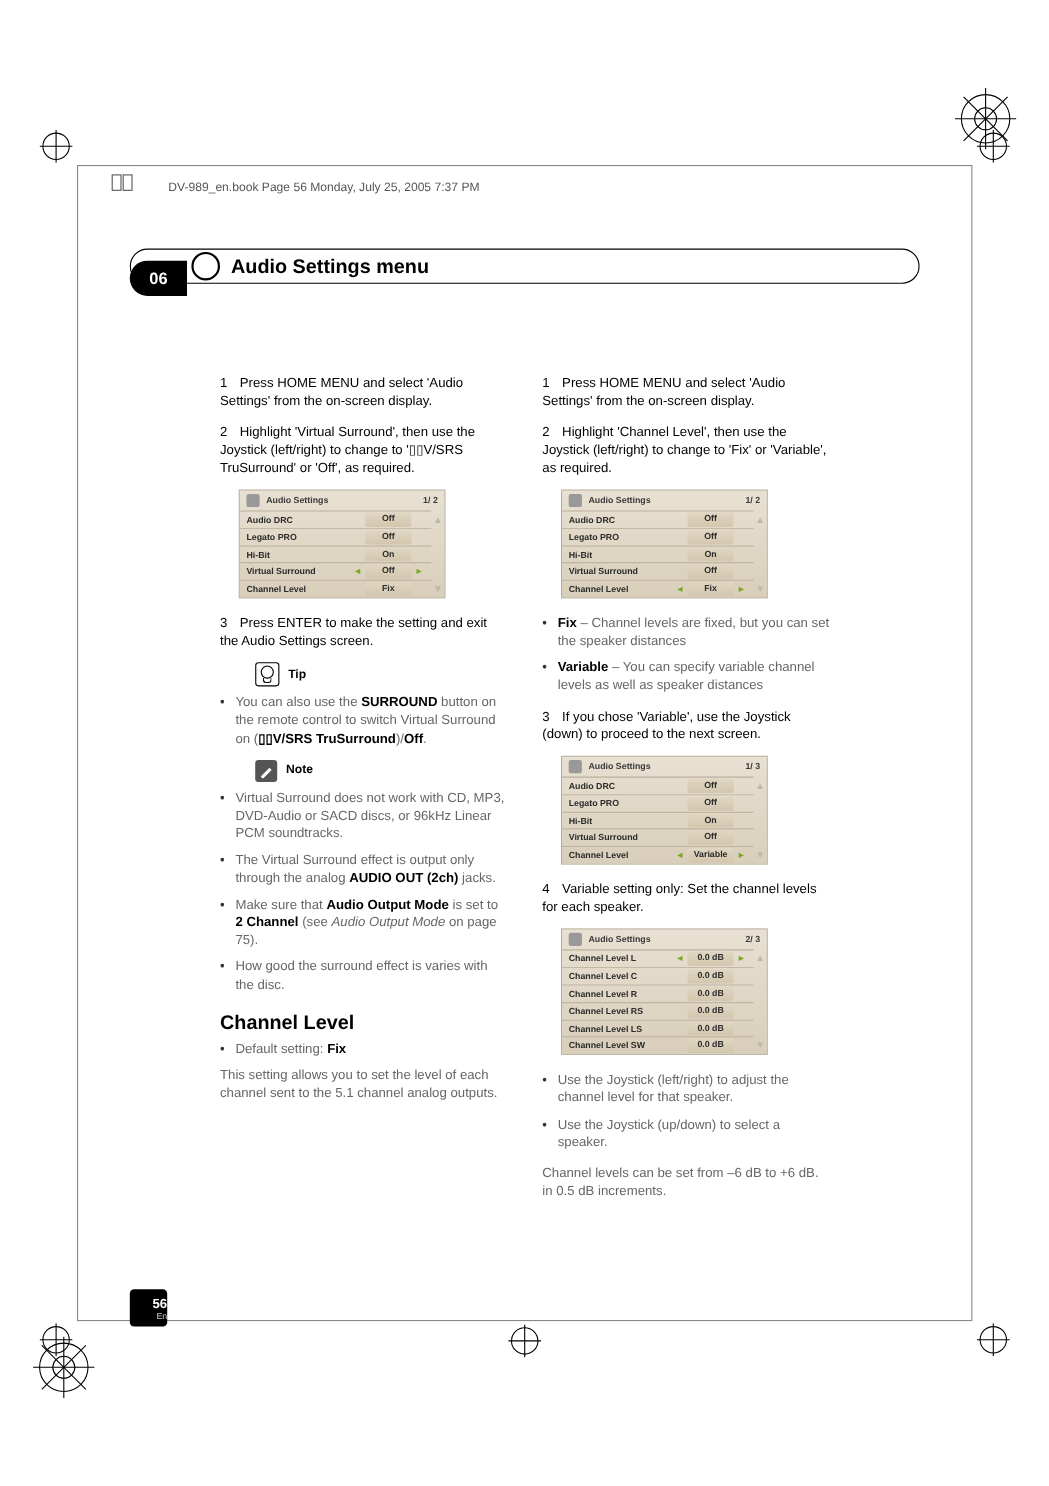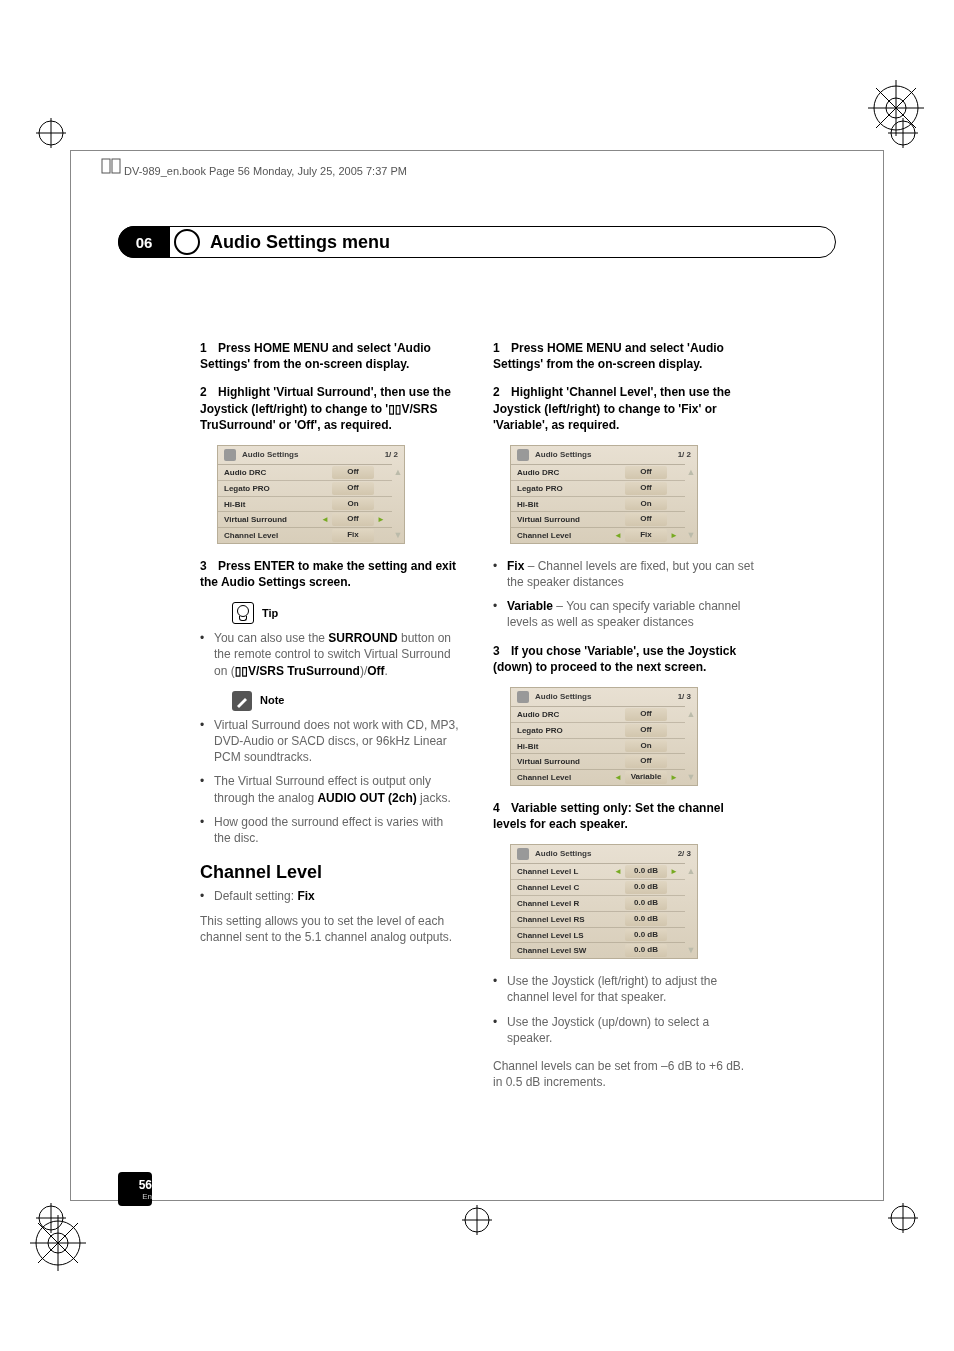--- a/index.html
+++ b/index.html
@@ -4,29 +4,29 @@
 <style>
   * { box-sizing: border-box; margin: 0; padding: 0; }
   html, body { background: #fff; font-family: Arial, Helvetica, sans-serif; }
   body { width: 954px; height: 1351px; position: relative; color: #000; }
   .reg-mark { position: absolute; }
   .reg-mark svg { display: block; }
   .reg-top-left { left: 36px; top: 118px; }
   .reg-top-right { right: 36px; top: 118px; }
   .reg-bot-left { left: 36px; bottom: 118px; }
   .reg-bot-right { right: 36px; bottom: 118px; }
-  .reg-top-text { position: absolute; left: 124px; top: 165px; font-size: 11px; color: #555; }
+  .reg-top-text { position: absolute; left: 153px; top: 165px; font-size: 11px; color: #555; }
   .chapter-bar { position: absolute; left: 118px; right: 118px; top: 226px; height: 32px; }
   .chapter-bar .outline { position: absolute; left: 0; right: 0; top: 0; bottom: 0; border: 1px solid #000; border-radius: 16px; }
-  .chapter-bar .badge { position: absolute; left: 0; top: 0; width: 52px; height: 32px; background: #000; border-radius: 16px 0 0 16px; color: #fff; display: flex; align-items: center; justify-content: center; font-weight: bold; font-size: 15px; }
+  .chapter-bar .badge { position: absolute; left: 0; top: 11px; width: 52px; height: 32px; background: #000; border-radius: 16px 0 0 16px; color: #fff; display: flex; align-items: center; justify-content: center; font-weight: bold; font-size: 15px; }
   .chapter-bar .circle { position: absolute; left: 56px; top: 3px; width: 26px; height: 26px; border: 2px solid #000; border-radius: 50%; }
   .chapter-bar .title { position: absolute; left: 92px; top: 0; height: 32px; display: flex; align-items: center; font-weight: bold; font-size: 18px; }
   .content { position: absolute; left: 200px; right: 200px; top: 340px; bottom: 180px; display: flex; gap: 32px; font-size: 12px; line-height: 1.35; }
   .col { flex: 1 1 0; }
-  .step { font-weight: bold; margin-bottom: 12px; }
+  .step { font-weight: normal; margin-bottom: 12px; }
   .stepnum { display: inline-block; width: 18px; }
   .note-block { display: flex; align-items: center; gap: 8px; margin: 10px 0 4px; padding-left: 32px; }
   .note-block .icon { width: 20px; height: 20px; border-radius: 3px; display: inline-flex; align-items: center; justify-content: center; }
   .note-block .tip-icon { background: #fff; border: 1.5px solid #000; position: relative; width: 22px; height: 22px; }
   .note-block .tip-icon::before { content: ""; position: absolute; width: 10px; height: 10px; border: 1.5px solid #000; border-radius: 50%; left: 4px; top: 2px; background:#fff; }
   .note-block .tip-icon::after { content: ""; position: absolute; width: 6px; height: 4px; border: 1.5px solid #000; border-top:none; border-radius:0 0 3px 3px; left:6px; bottom:2px; }
   .note-block .pen-icon { background: #555; color:#fff; }
   .note-block .label { font-weight: bold; font-size: 11px; }
   ul.bullets { list-style: none; padding: 0; margin: 6px 0 12px; }
   ul.bullets > li { position: relative; padding-left: 14px; margin-bottom: 8px; color: #666; }
@@ -200,20 +200,21 @@
       <span class="icon pen-icon">
         <svg width="14" height="14">
             <path d="M2 12 L10 4 L12 6 L4 14 Z" fill="#fff"></path>
           </svg>
       </span>
       <span class="label">Note</span>
     </div>
     <ul class="bullets">
         <li>Virtual Surround does not work with CD, MP3, DVD-Audio or SACD discs, or 96kHz Linear PCM soundtracks.</li>
         <li>The Virtual Surround effect is output only through the analog <b>AUDIO OUT (2ch)</b> jacks.</li>
+        <li>Make sure that <b>Audio Output Mode</b> is set to <b>2 Channel</b> (see <i>Audio Output Mode</i> on page 75).</li>
         <li>How good the surround effect is varies with the disc.</li>
       </ul>
 
     <div class="h2">Channel Level</div>
     <ul class="bullets" style="margin:2px 0 4px;">
         <li>Default setting: <b>Fix</b></li>
       </ul>
     <p class="body-gray">This setting allows you to set the level of each channel sent to the 5.1 channel analog outputs.</p>
   </div>
 

